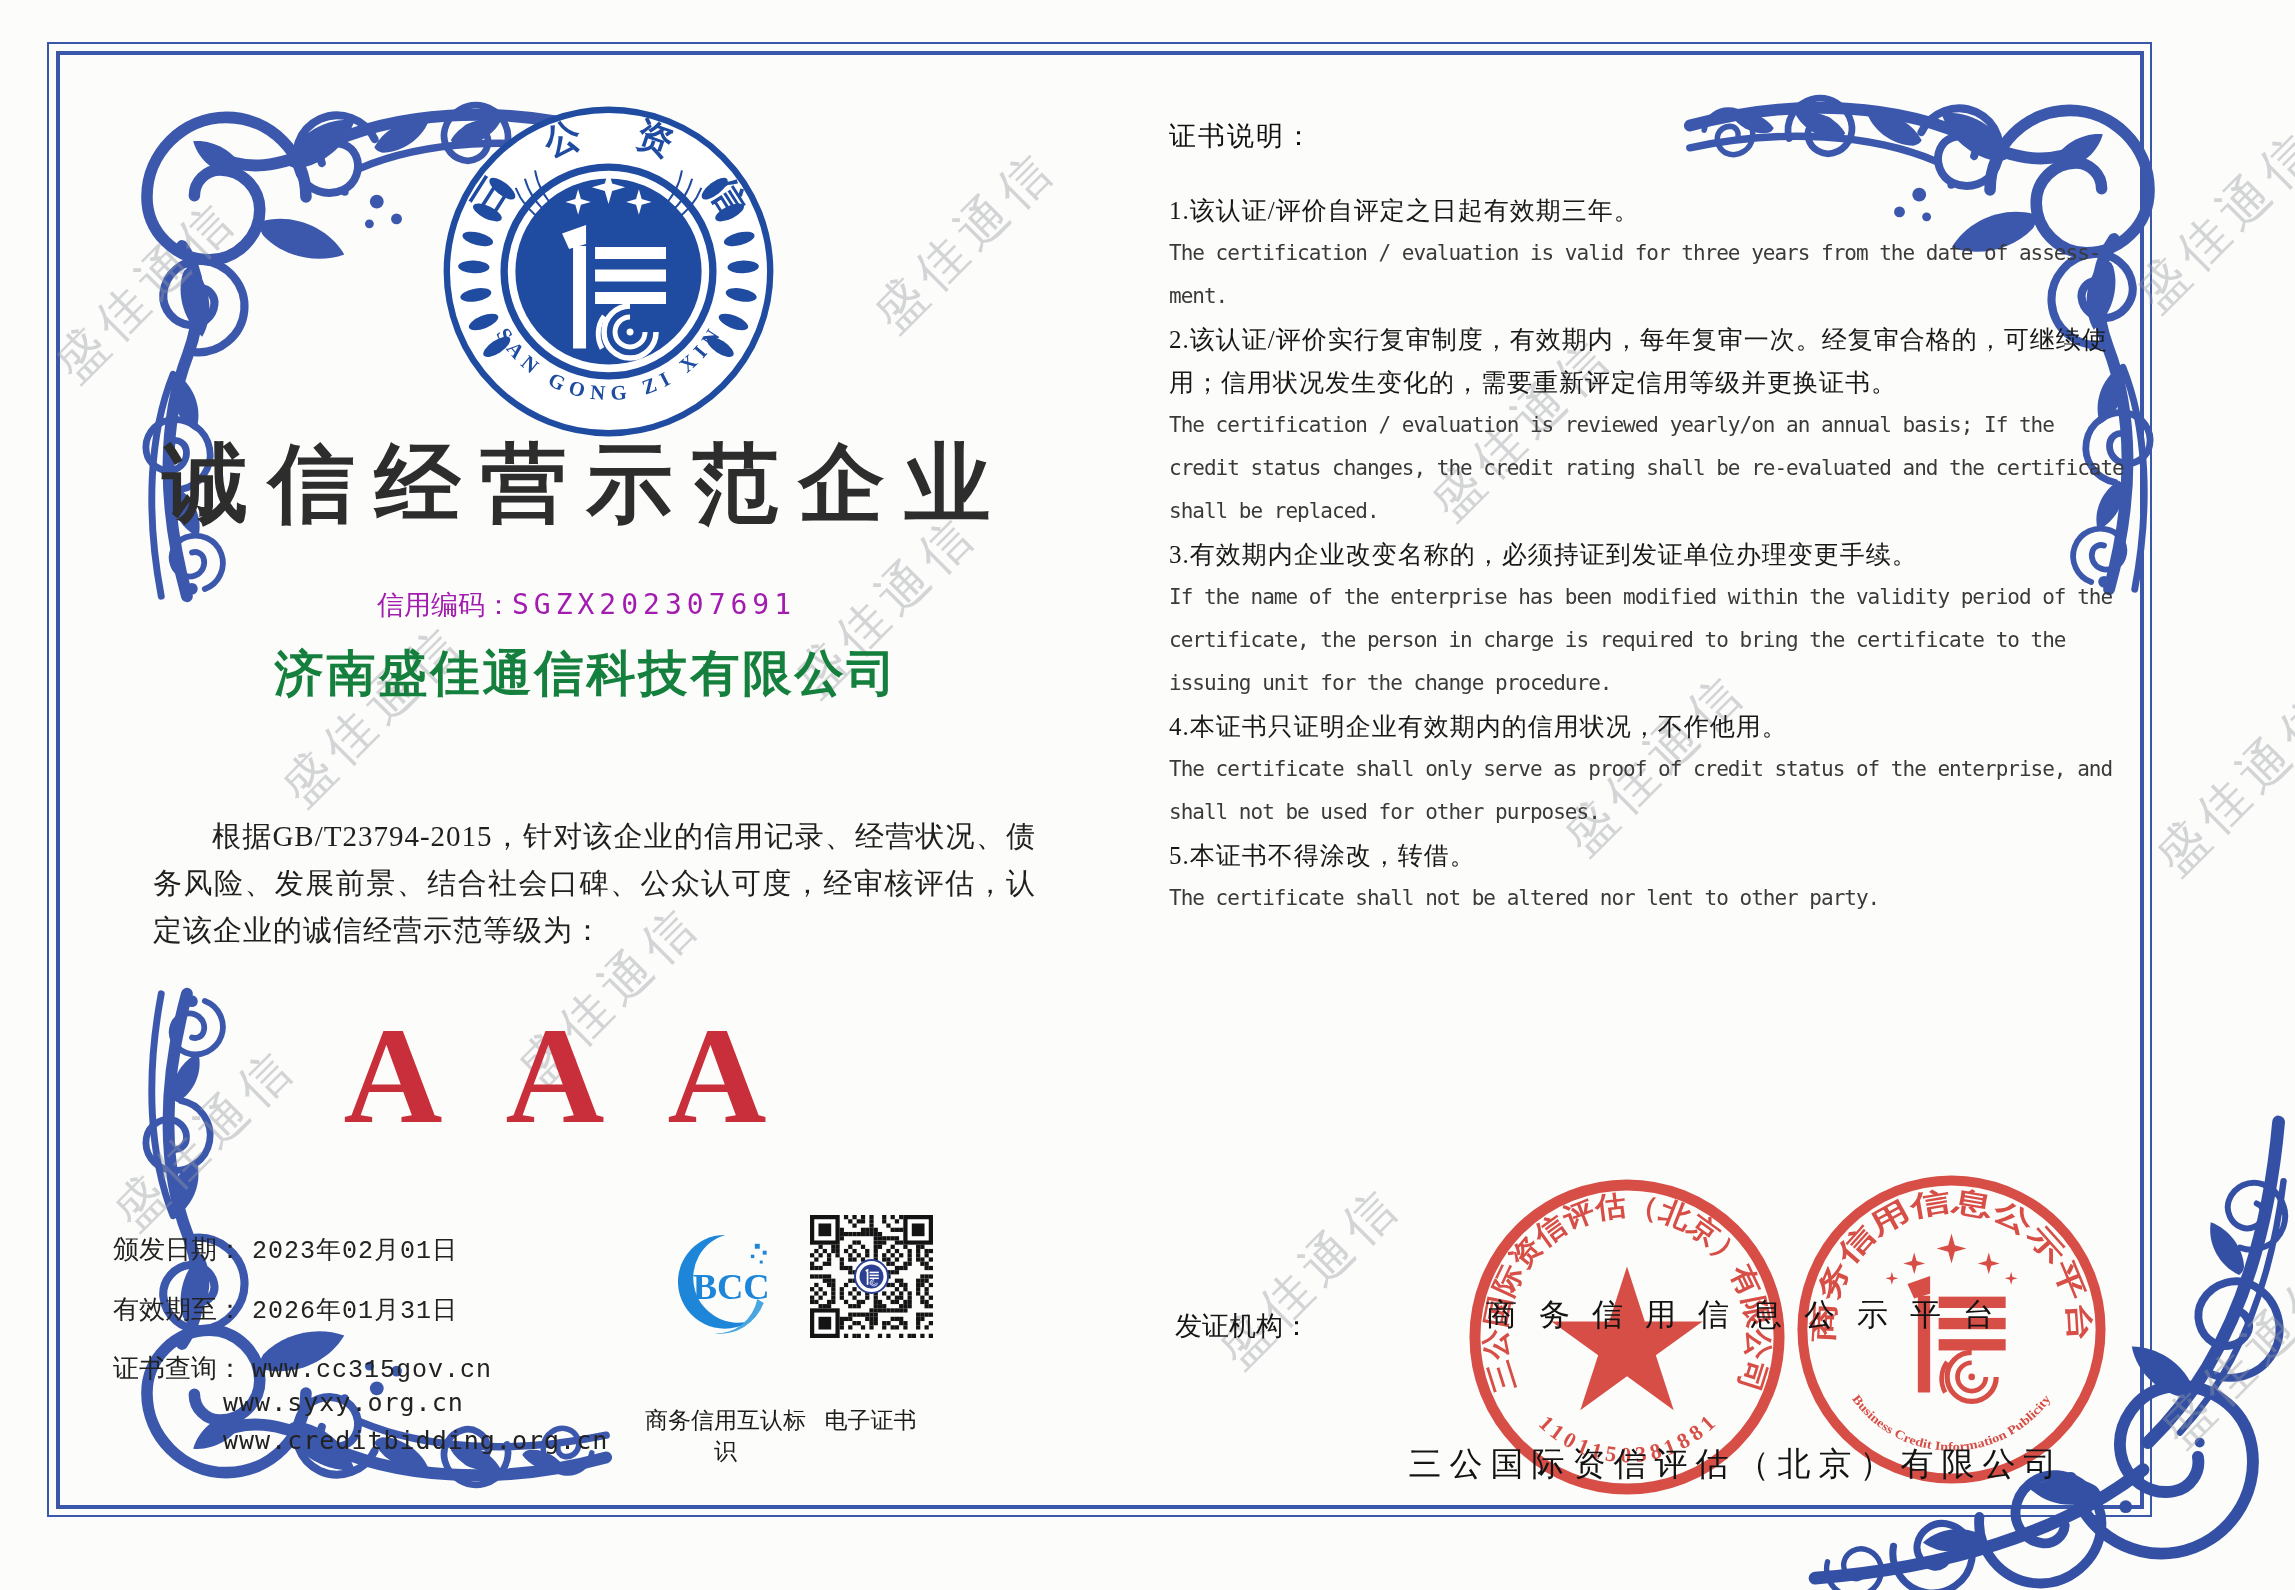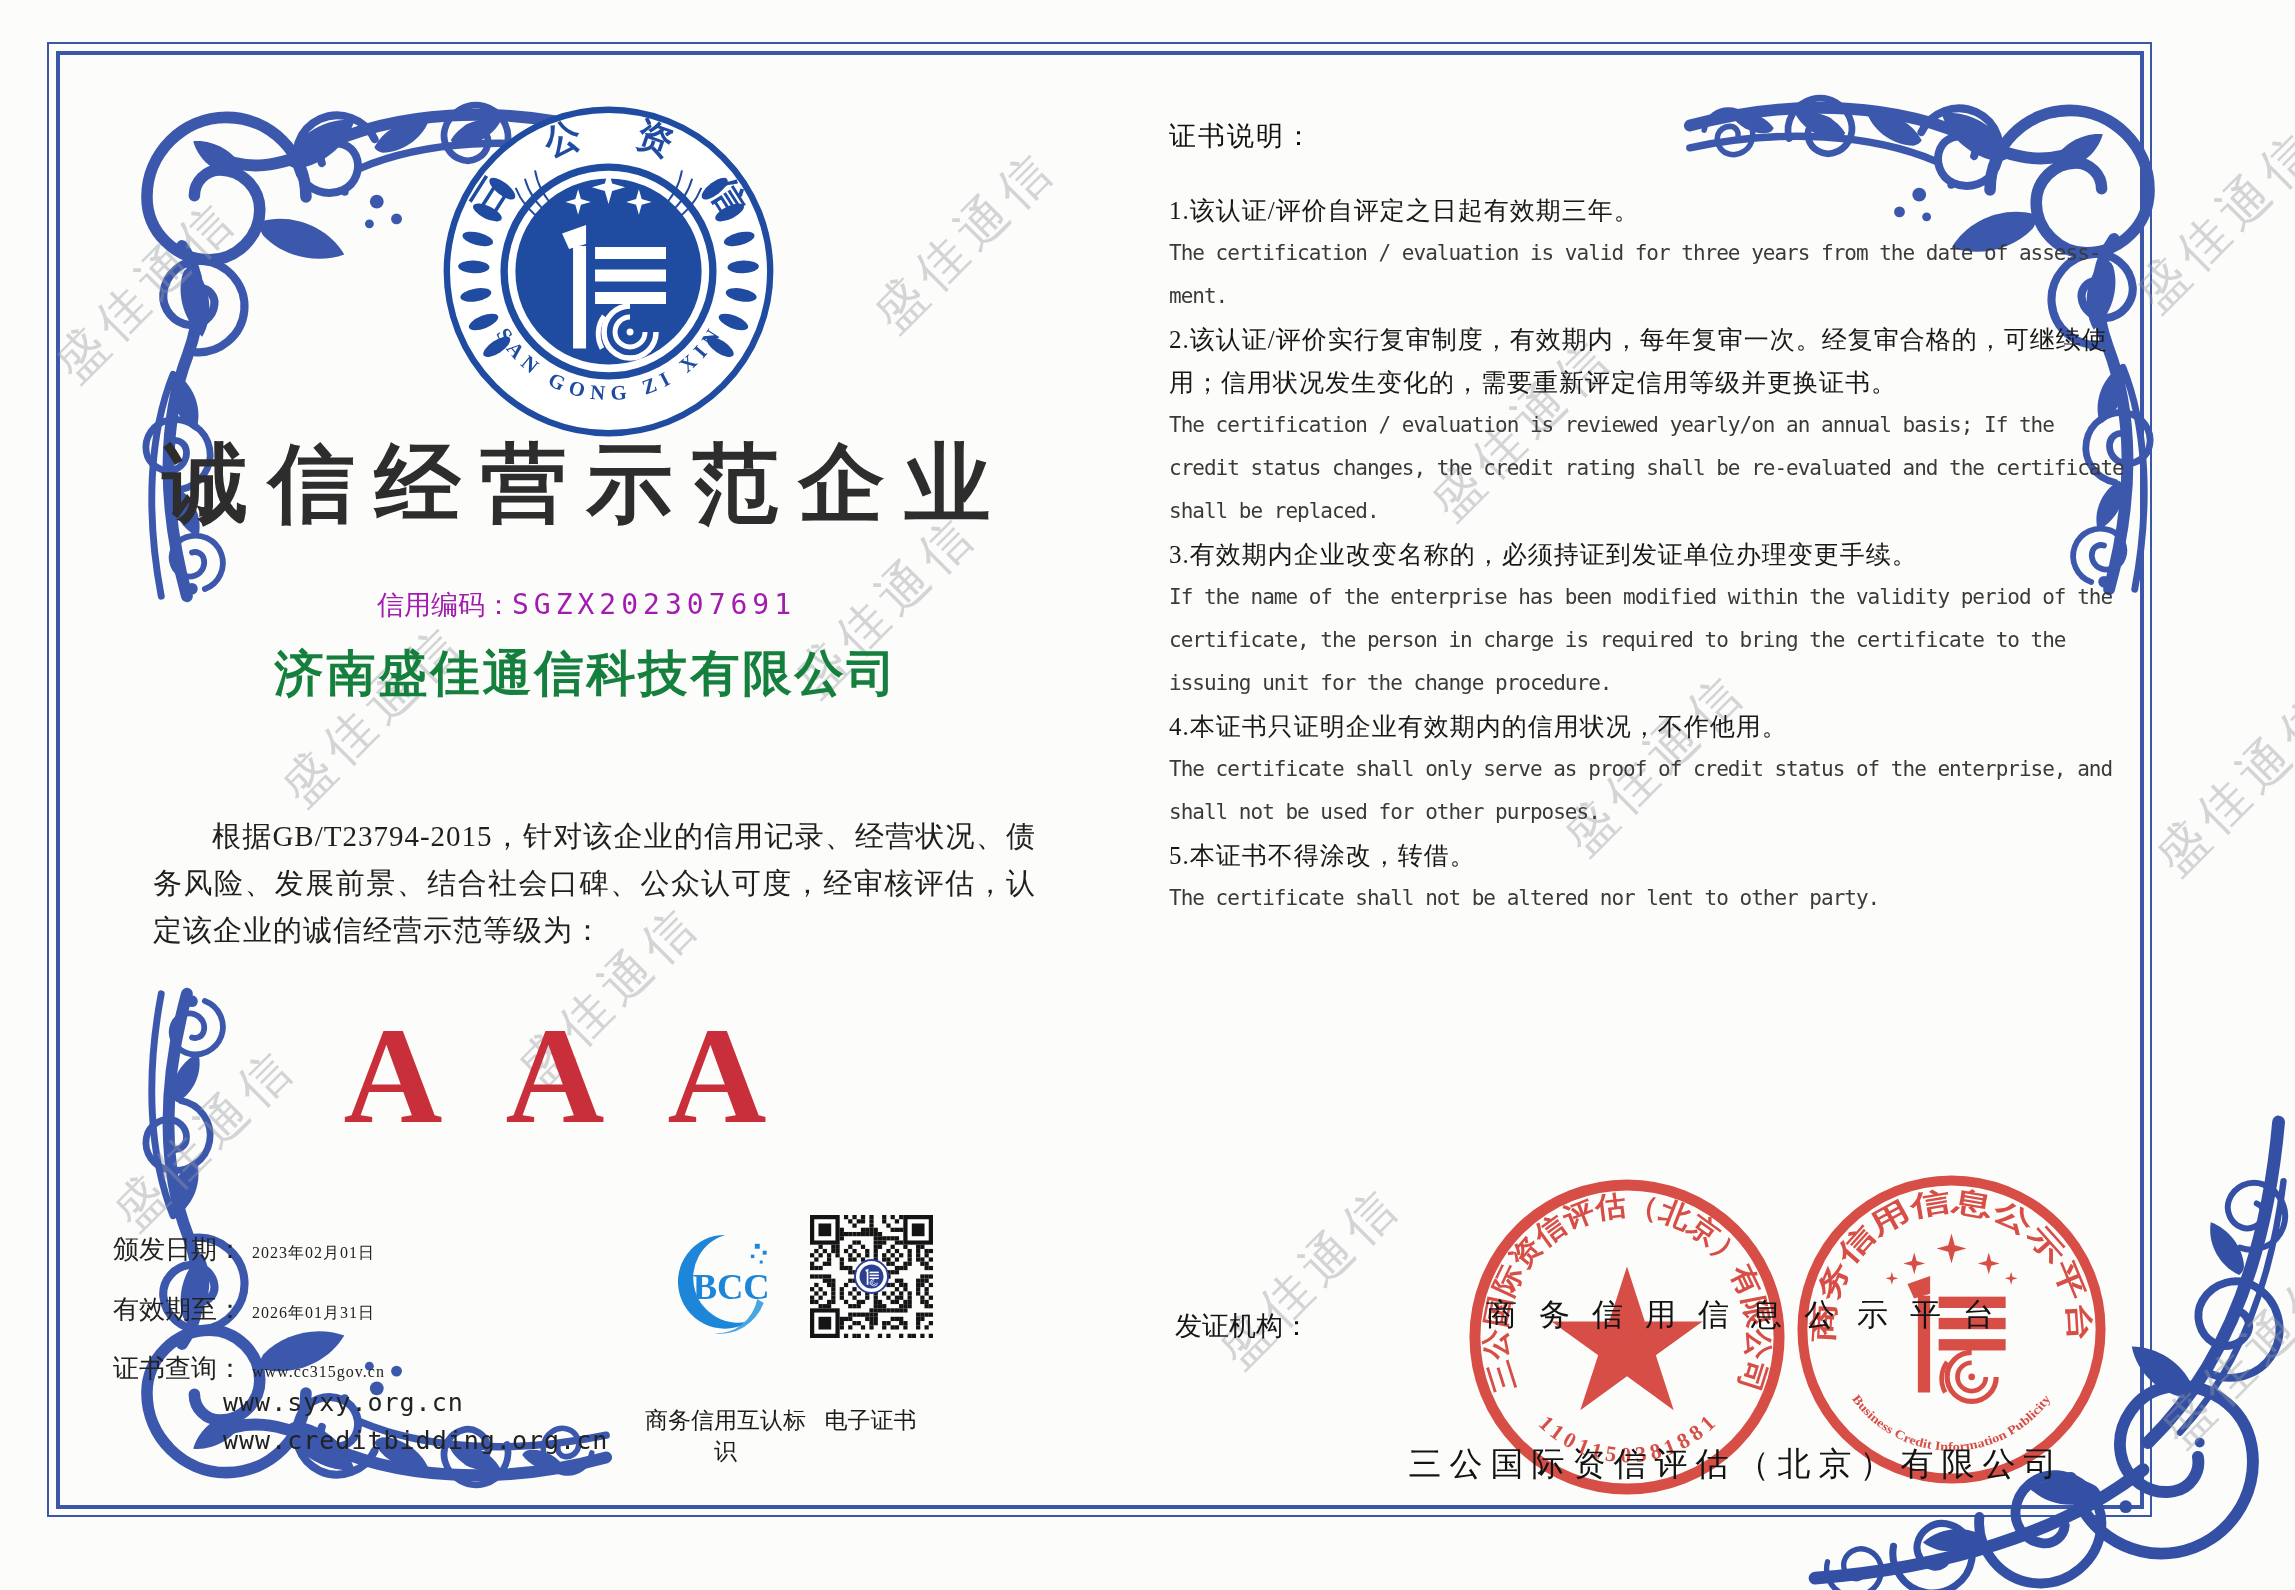--- a/index.html
+++ b/index.html
@@ -22,21 +22,21 @@
   .code-line .mono{font-size:28px;letter-spacing:5px;}
   .company{left:123px;top:641px;width:927px;text-align:center;font-weight:bold;
            font-size:49px;letter-spacing:3px;color:#15803d;z-index:2;}
   .uscc{left:123px;top:744px;width:927px;text-align:center;font-size:26px;color:#262626;z-index:2;}
   .uscc .mono{font-size:28px;letter-spacing:3.5px;}
   .para{left:153px;top:813px;width:883px;font-size:29px;line-height:47px;text-align:justify;
         text-indent:59px;color:#1f1f1f;letter-spacing:1px;z-index:2;}
   .rating{left:123px;top:997px;width:927px;text-align:center;font-weight:bold;
           font-size:137px;letter-spacing:63px;color:#c92f3a;font-family:"Liberation Serif",serif;z-index:2;}
   .meta{font-size:26px;color:#222;z-index:2;white-space:nowrap;}
-  .meta .mval{font-family:Liberation Serif, serif;font-size:16px;letter-spacing:1px;margin-left:9px;}
+  .meta .mval{font-family:Liberation Mono, monospace;font-size:25px;letter-spacing:1px;margin-left:9px;}
   .urlrow{font-family:"DejaVu Sans Mono",monospace;font-size:25px;letter-spacing:1px;color:#222;z-index:2;white-space:nowrap;}
   .cap{font-size:23px;color:#1c1c1c;text-align:center;z-index:2;}
   .bcc-box{left:667px;top:1229px;width:111px;height:111px;z-index:2;}
   .qr-box{left:810px;top:1215px;width:123px;height:123px;z-index:2;}
   .qr-emblem{left:854px;top:1259px;width:35px;height:35px;z-index:3;}
   
   .notes-head{left:1169px;top:118px;font-size:27px;color:#111;letter-spacing:2px;z-index:2;}
   #notes{position:absolute;left:1169px;top:189px;width:984px;z-index:2;}
   #notes p{margin:0;}
   #notes .zh{font-size:25px;line-height:43px;letter-spacing:1px;color:#181818;}

